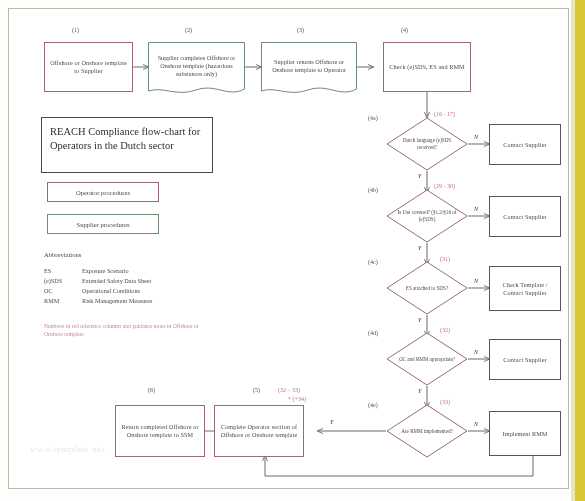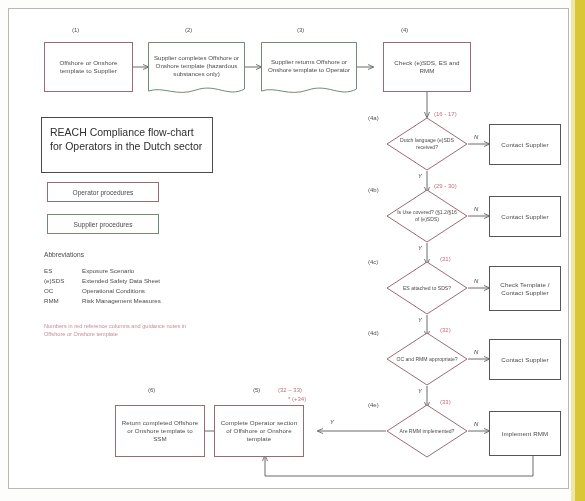--- a/index.html
+++ b/index.html
@@ -7,20 +7,21 @@
   body{
     font-family:"Liberation Sans", sans-serif;
     -webkit-font-smoothing:antialiased;
   }
   #page{
     position:relative;
     width:585px;
     height:501px;
     background:#fdfdfb;
     overflow:hidden;
+    font-family:Liberation Serif, serif;
   }
   
   #page-frame{
     position:absolute;
     left:8px; top:8px;
     width:561px; height:481px;
     border:1px solid #b9b9b0;
     background:#ffffff;
     box-sizing:border-box;
   }
@@ -347,14 +348,15 @@
       <span class="abbrev-val">Operational Conditions</span>
     </div>
     <div class="abbrev-row">
       <span class="abbrev-key">RMM</span>
       <span class="abbrev-val">Risk Management Measures</span>
     </div>
   </div>
 
   <div id="red-note">Numbers in red reference columns and guidance notes in Offshore or Onshore template</div>
 
+  <div id="watermark">www.template.net</div>
 
 </div>
 
 </body></html>

